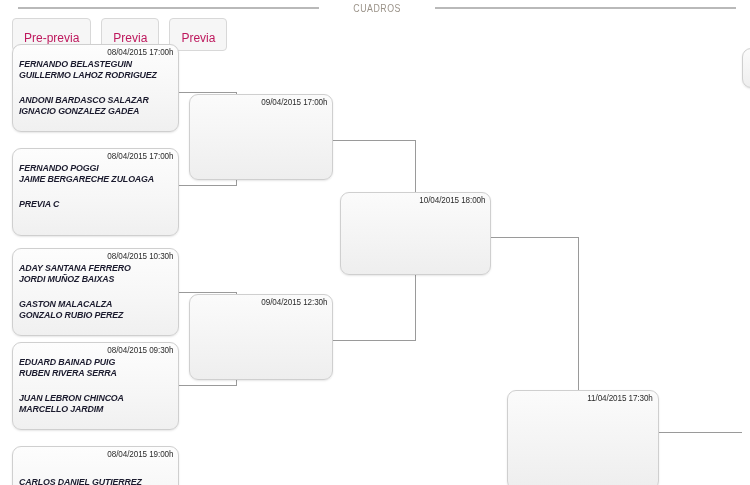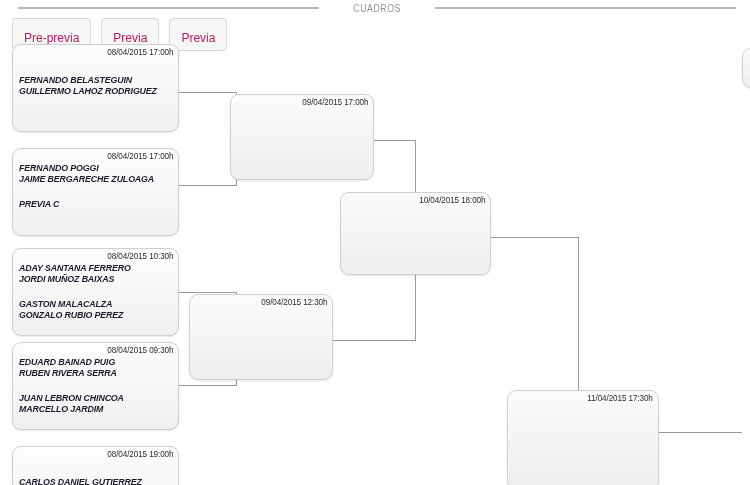--- a/index.html
+++ b/index.html
@@ -173,20 +173,24 @@
     </g>
   </svg>
 
   <div class="match r1" style="left:12px; top:44px; width:167px; height:88px;">
     <span class="date">08/04/2015 17:00h</span>
     <div class="teams">
       <div class="team">
         <span class="pl">FERNANDO BELASTEGUIN</span>
         <span class="pl">GUILLERMO LAHOZ RODRIGUEZ</span>
       </div>
+      <div class="team second">
+        <span class="pl">ANDONI BARDASCO SALAZAR</span>
+        <span class="pl">IGNACIO GONZALEZ GADEA</span>
+      </div>
     </div>
   </div>
 
   <div class="match r1" style="left:12px; top:148px; width:167px; height:88px;">
     <span class="date">08/04/2015 17:00h</span>
     <div class="teams">
       <div class="team">
         <span class="pl">FERNANDO POGGI</span>
         <span class="pl">JAIME BERGARECHE ZULOAGA</span>
       </div>
@@ -227,21 +231,21 @@
   <div class="match r1" style="left:12px; top:446px; width:167px; height:88px;">
     <span class="date">08/04/2015 19:00h</span>
     <div class="teams">
       <div class="team">
         <span class="pl">CARLOS DANIEL GUTIERREZ</span>
         <span class="pl">MAXIMILIANO SANCHEZ</span>
       </div>
     </div>
   </div>
 
-  <div class="match empty" style="left:189px; top:94px; width:144px; height:86px;margin-left:41px;">
+  <div class="match empty" style="left:189px; top:94px; width:144px; height:86px;">
     <span class="date">09/04/2015 17:00h</span>
   </div>
 
   <div class="match empty" style="left:189px; top:294px; width:144px; height:86px;">
     <span class="date">09/04/2015 12:30h</span>
   </div>
 
   <div class="match empty" style="left:340px; top:192px; width:151px; height:83px;">
     <span class="date">10/04/2015 18:00h</span>
   </div>

